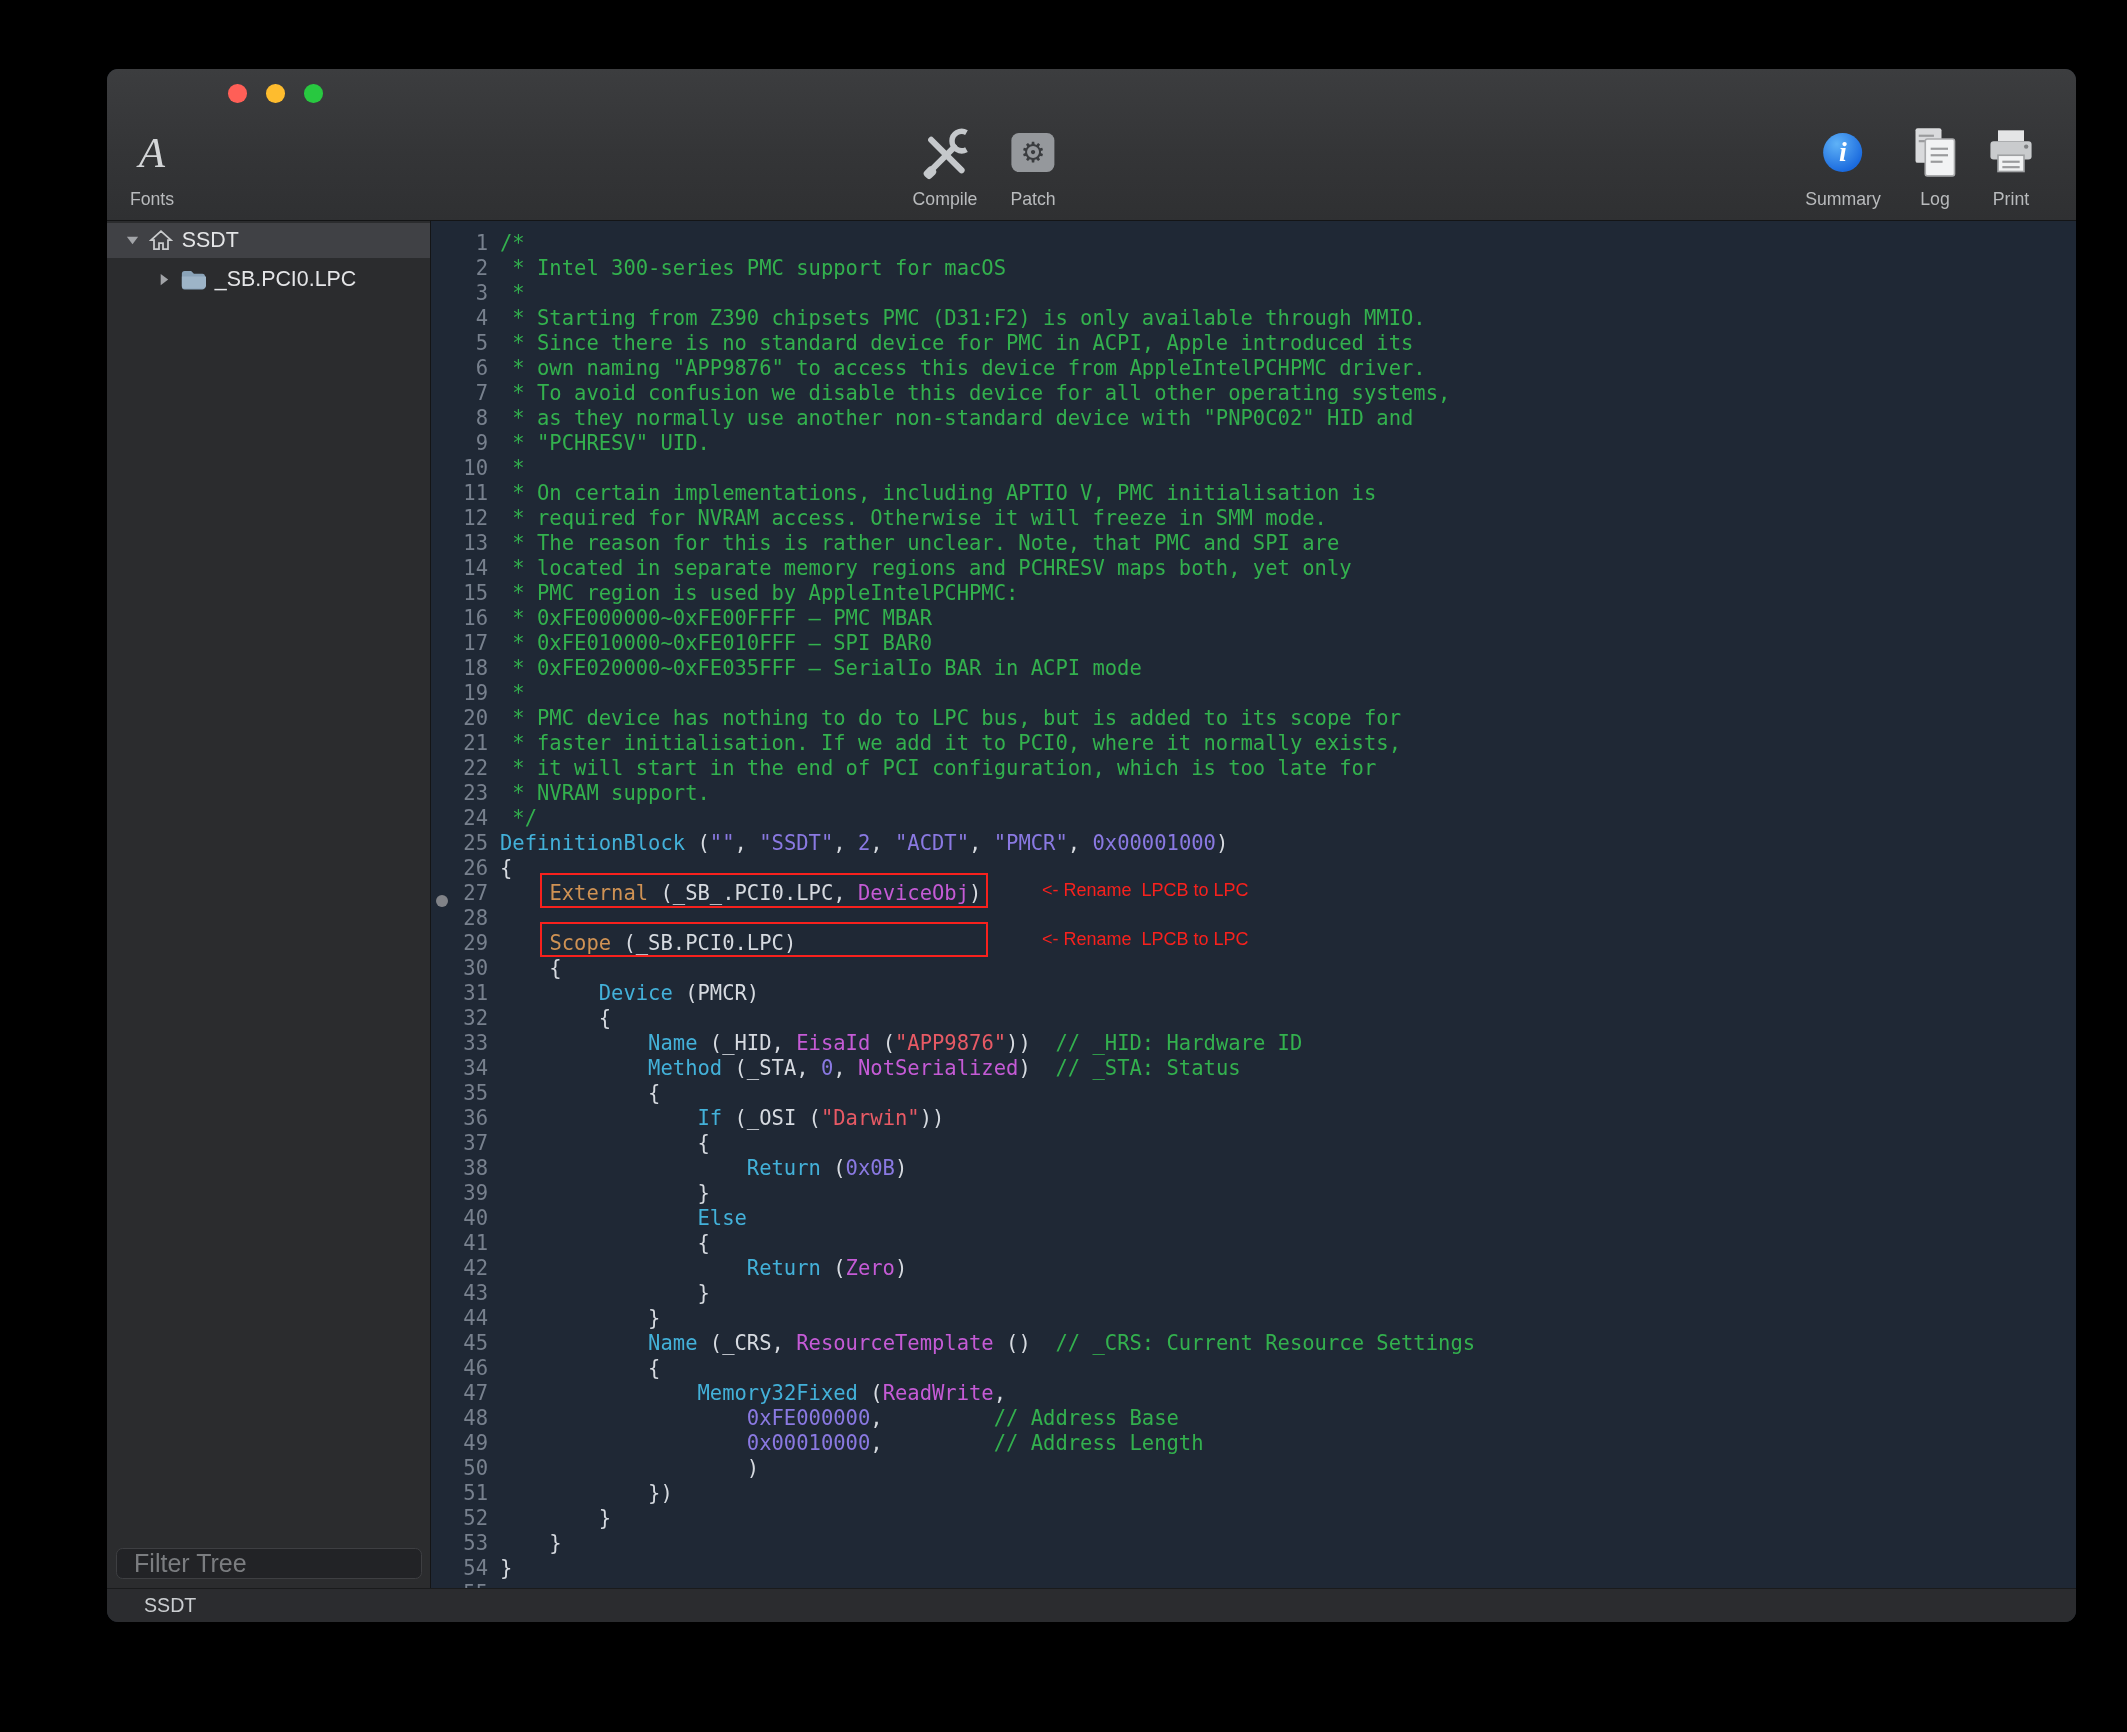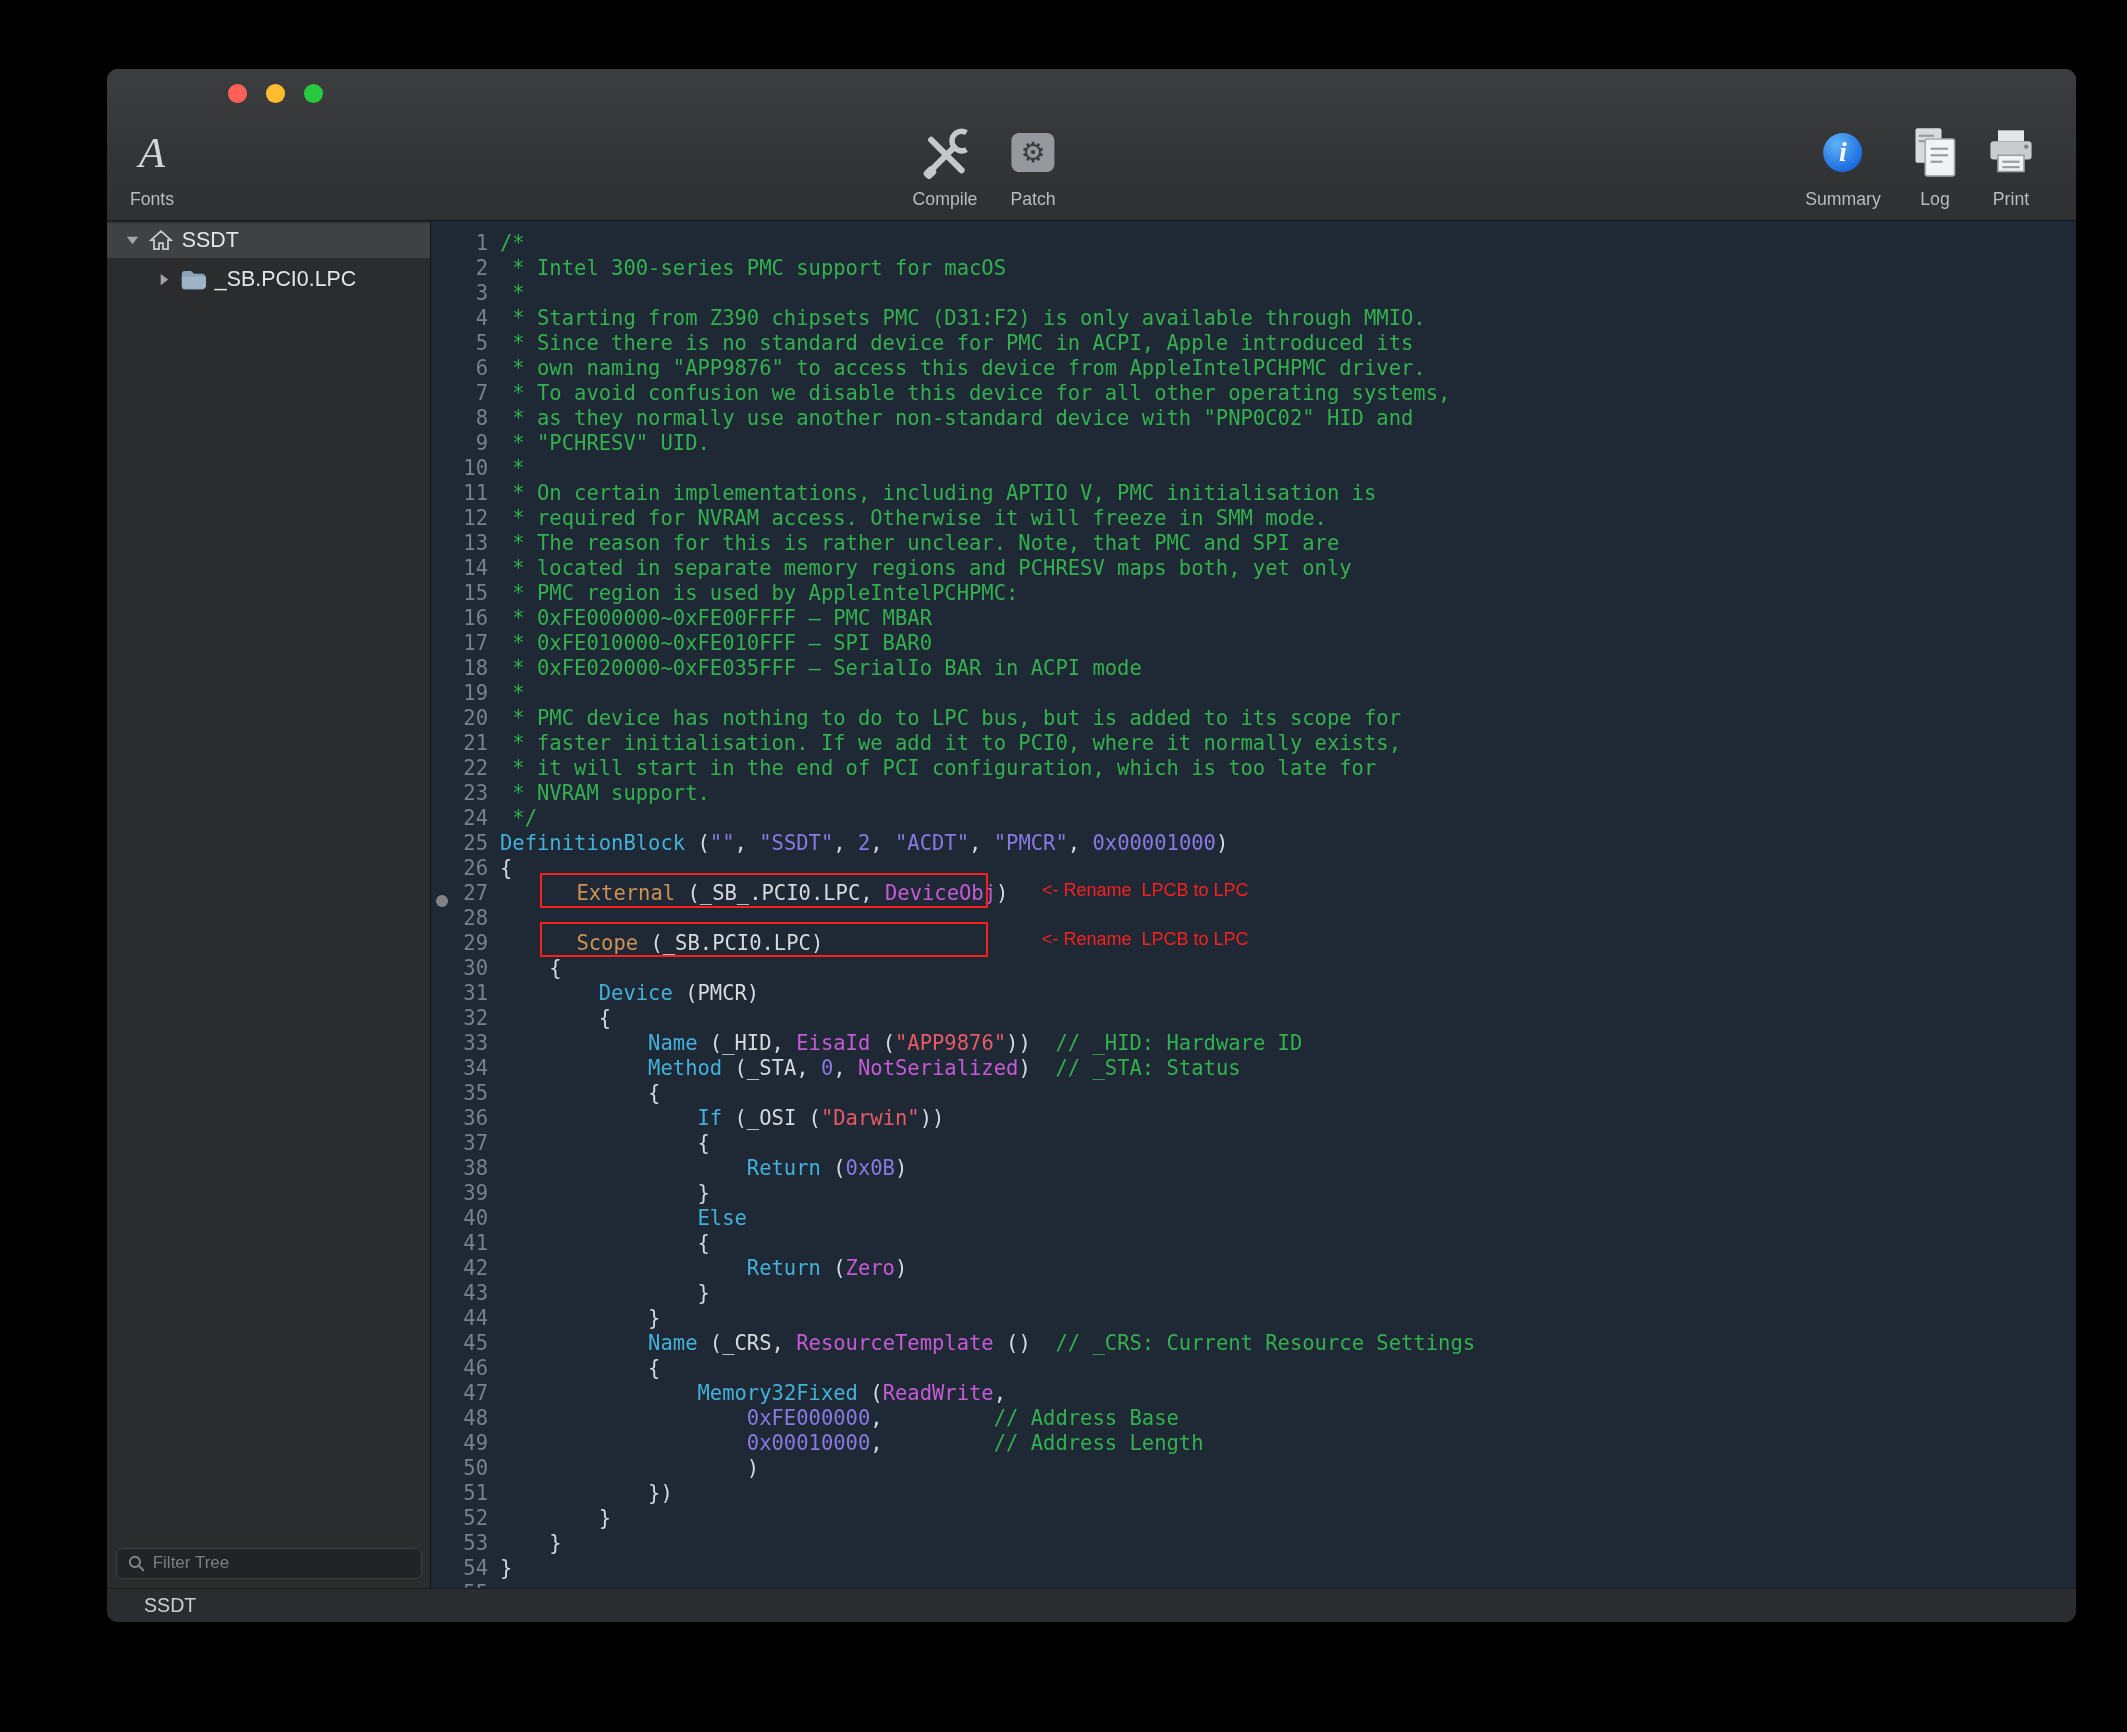--- a/index.html
+++ b/index.html
@@ -49,21 +49,21 @@
               color:#e4e5e7; gap:8.4px; }
   .tree-row.selected { background:#404145; }
   .row-root { margin-top:1.9px; padding-left:17px; }
   .row-child { margin-top:4px; padding-left:48px; }
   .tri { width:17px; display:flex; justify-content:center; }
 
   .filter { position:absolute; left:9.3px; bottom:9.3px; width:306px; height:31px;
             background:#222326; border:0.9px solid #3e3f42; border-radius:6.5px;
             display:flex; align-items:center; gap:7.5px; padding:0 9.3px; }
   .filter input { flex:1; background:transparent; border:none; outline:none;
-            font-size:17px; color:#d0d1d3; font-family:"Liberation Sans",sans-serif; }
+            font-size:25px; color:#d0d1d3; font-family:"Liberation Sans",sans-serif; }
   .filter input::placeholder { color:#7b7d80; }
 
   .statusbar { position:absolute; left:0; top:1519px; width:100%; height:34px;
                background:#2b2c2f; border-top:0.9px solid #1a1b1c;
                display:flex; align-items:center; padding-left:37px;
                font-size:19.6px; color:#cbced1; }
 
   
   .editor { position:absolute; left:325px; top:152px; width:1644px; height:1367px;
             background:#1f2835; overflow:hidden; }
@@ -71,21 +71,21 @@
             font-family:"DejaVu Sans Mono",monospace; font-size:20.5px;
             line-height:25px; color:#78818e; }
   .gutter .ln { height:25px; }
   .code { position:absolute; left:68px; top:10.3px; white-space:pre;
           font-family:"DejaVu Sans Mono",monospace; font-size:20.5px;
           line-height:25px; color:var(--tok-plain); }
   .code .cl { min-height:25px; }
 
   .t-c { color:var(--tok-comment); }
   .t-k { color:var(--tok-keyword); }
-  .t-o { color:var(--tok-operator);margin-left:27px; }
+  .t-o { color:var(--tok-operator); }
   .t-m { color:var(--tok-predefined);text-align:center; }
   .t-s { color:var(--tok-string); }
   .t-v { color:var(--tok-number); }
   .t-p { color:var(--tok-plain); }
 
   .gutter-dot { position:absolute; left:3.7px; top:674px; width:12px; height:12px;
                 border-radius:50%; background:#818388; }
 
   .ann-box { position:absolute; border:2.8px solid var(--ann-red); width:448px; height:35px; left:108px; }
   .ann-box-1 { top:652px; }

